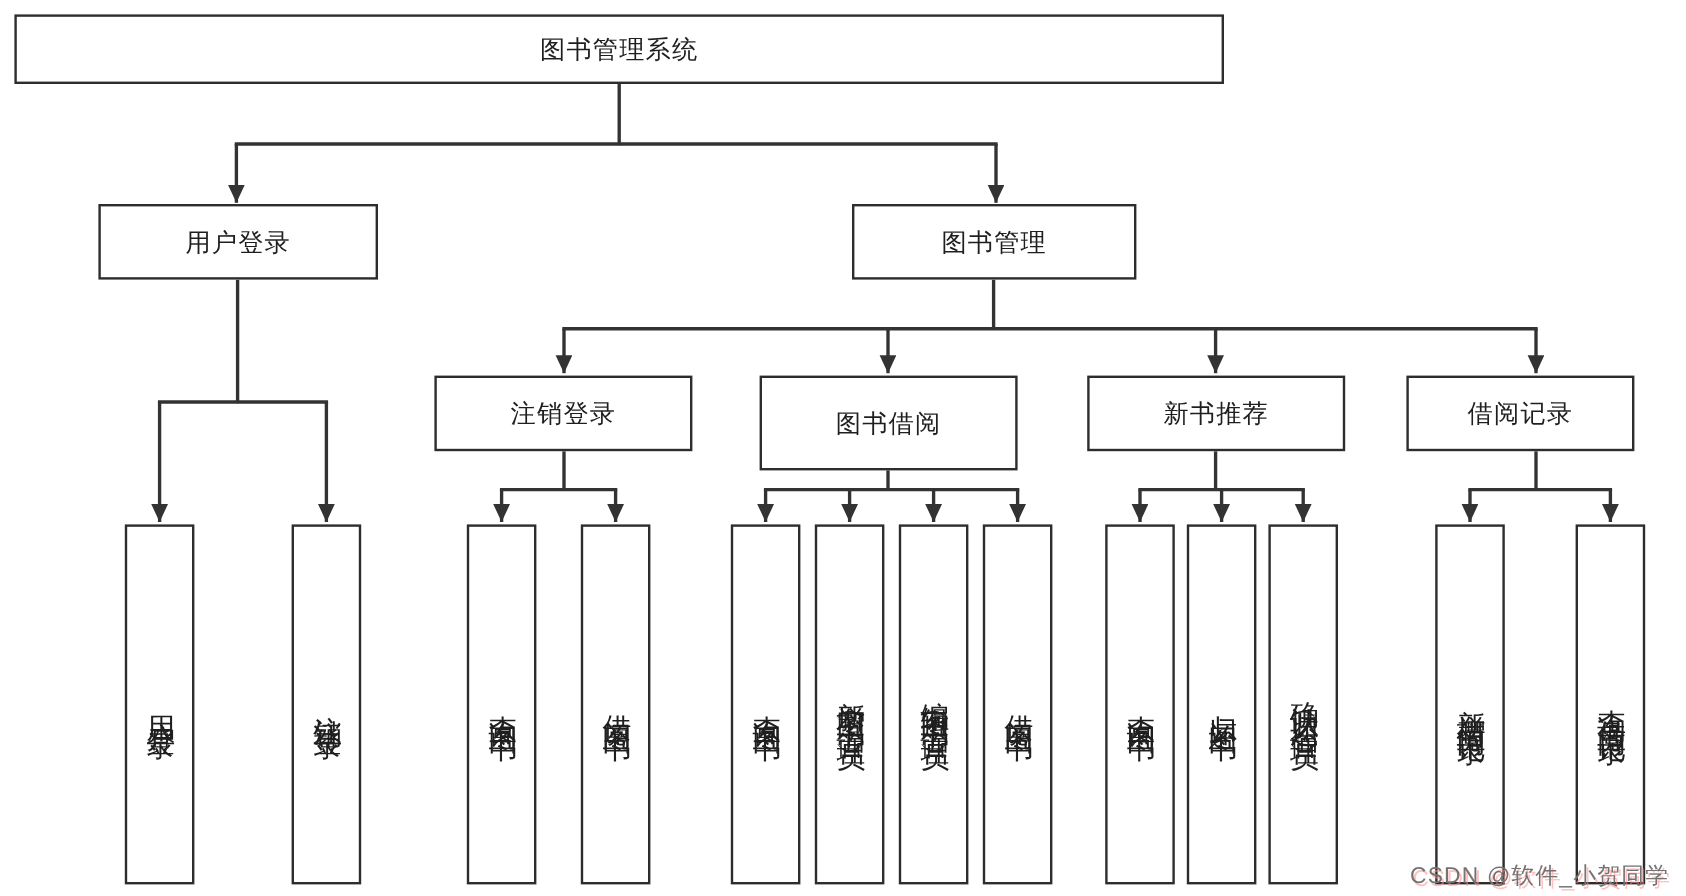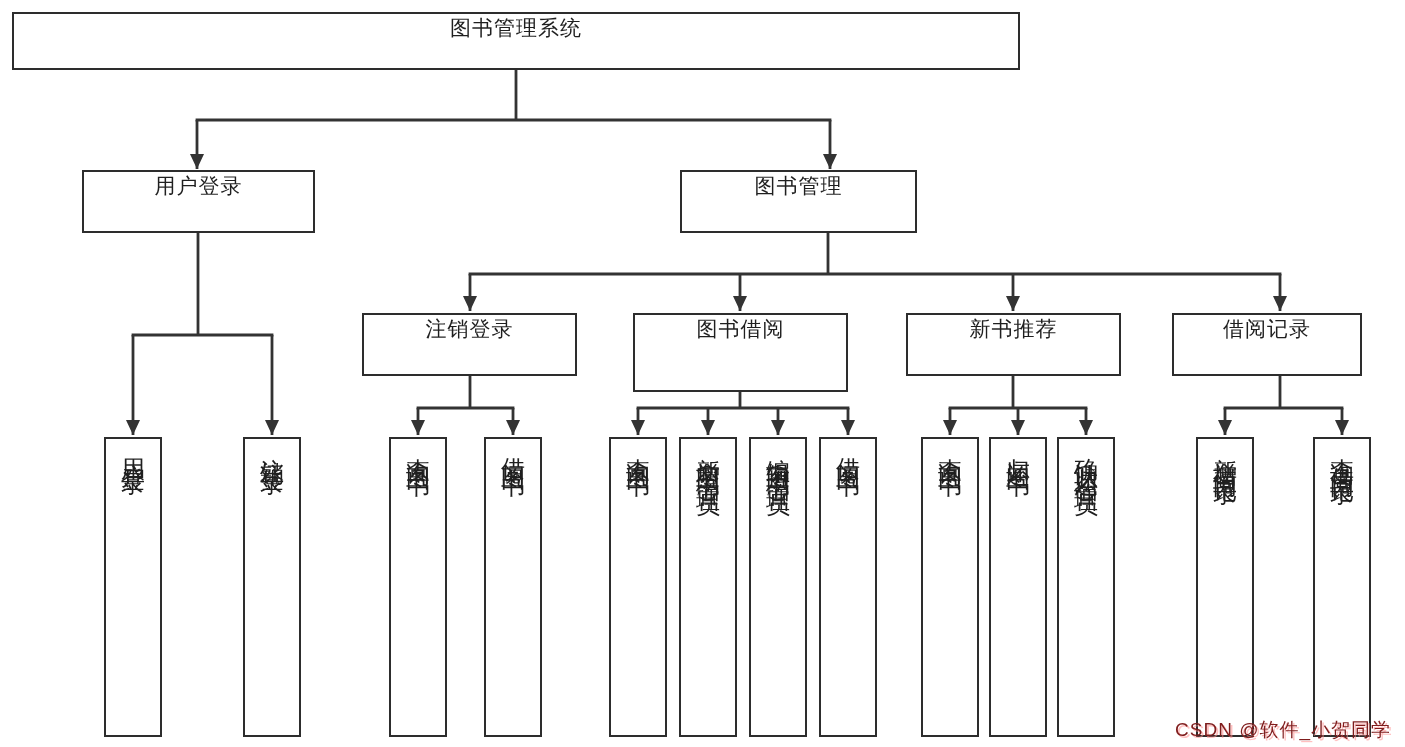--- a/index.html
+++ b/index.html
@@ -11,41 +11,42 @@
     font-family:"Liberation Sans","DejaVu Sans",sans-serif;
     color:#1f1f1f;
   }
   #wires{position:absolute;left:0;top:0;pointer-events:none;}
   .box{
     position:absolute;
     box-sizing:border-box;
     background:#ffffff;
     border:2.5px solid #2d2d2d;
     display:flex;
+    align-items:center;
     justify-content:center;
   }
   .box.h span{
     font-size:21px;
     letter-spacing:1px;
     white-space:nowrap;
   }
   .box.v{width:58px;height:300px;}
   .box.v span{
     writing-mode:vertical-rl;
     font-size:24px;
     letter-spacing:5px;
     line-height:1;
   }
   #watermark{
     position:absolute;
     top:717px;
     right:14px;
     font-size:19px;
     letter-spacing:1px;
-    color:#7f1d1d;
+    color:#737373;
     text-shadow:2px 2px 0 rgba(255,140,140,0.55);
     white-space:nowrap;
   }
 </style>
 </head>
 <body>
 
 <div id="canvas">
 
   <svg id="wires" width="1405" height="747" viewBox="0 0 1405 747">
@@ -98,21 +99,21 @@
     </g>
   </svg>
 
   <div class="box h" style="left:12px;top:12px;width:1008px;height:58px">
     <span>图书管理系统</span>
   </div>
 
   <div class="box h" style="left:82px;top:170px;width:233px;height:63px">
     <span>用户登录</span>
   </div>
-  <div class="box h" style="left:680px;top:170px;width:237px;height:63px">
+  <div class="box h" style="left:710px;top:170px;width:237px;height:63px">
     <span>图书管理</span>
   </div>
 
   <div class="box h" style="left:362px;top:313px;width:215px;height:63px">
     <span>注销登录</span>
   </div>
   <div class="box h" style="left:633px;top:313px;width:215px;height:79px">
     <span>图书借阅</span>
   </div>
   <div class="box h" style="left:906px;top:313px;width:215px;height:63px">

